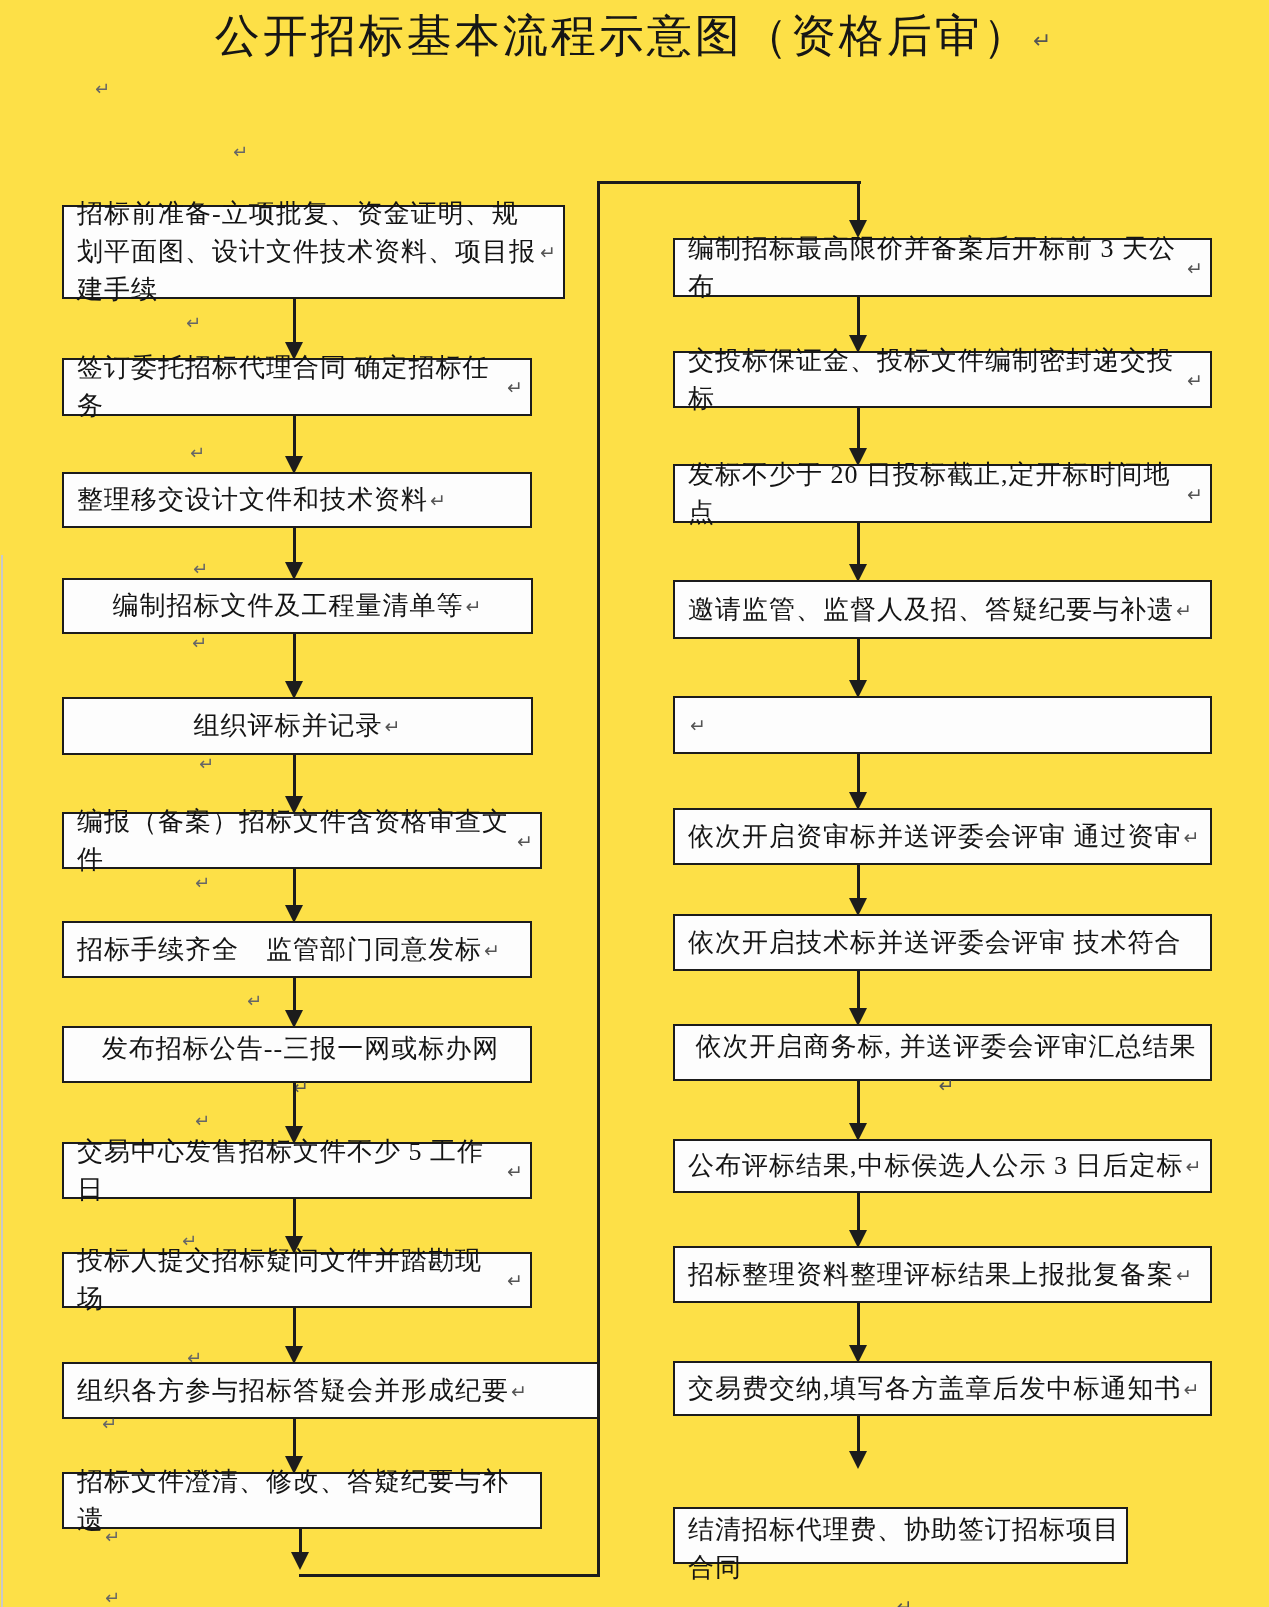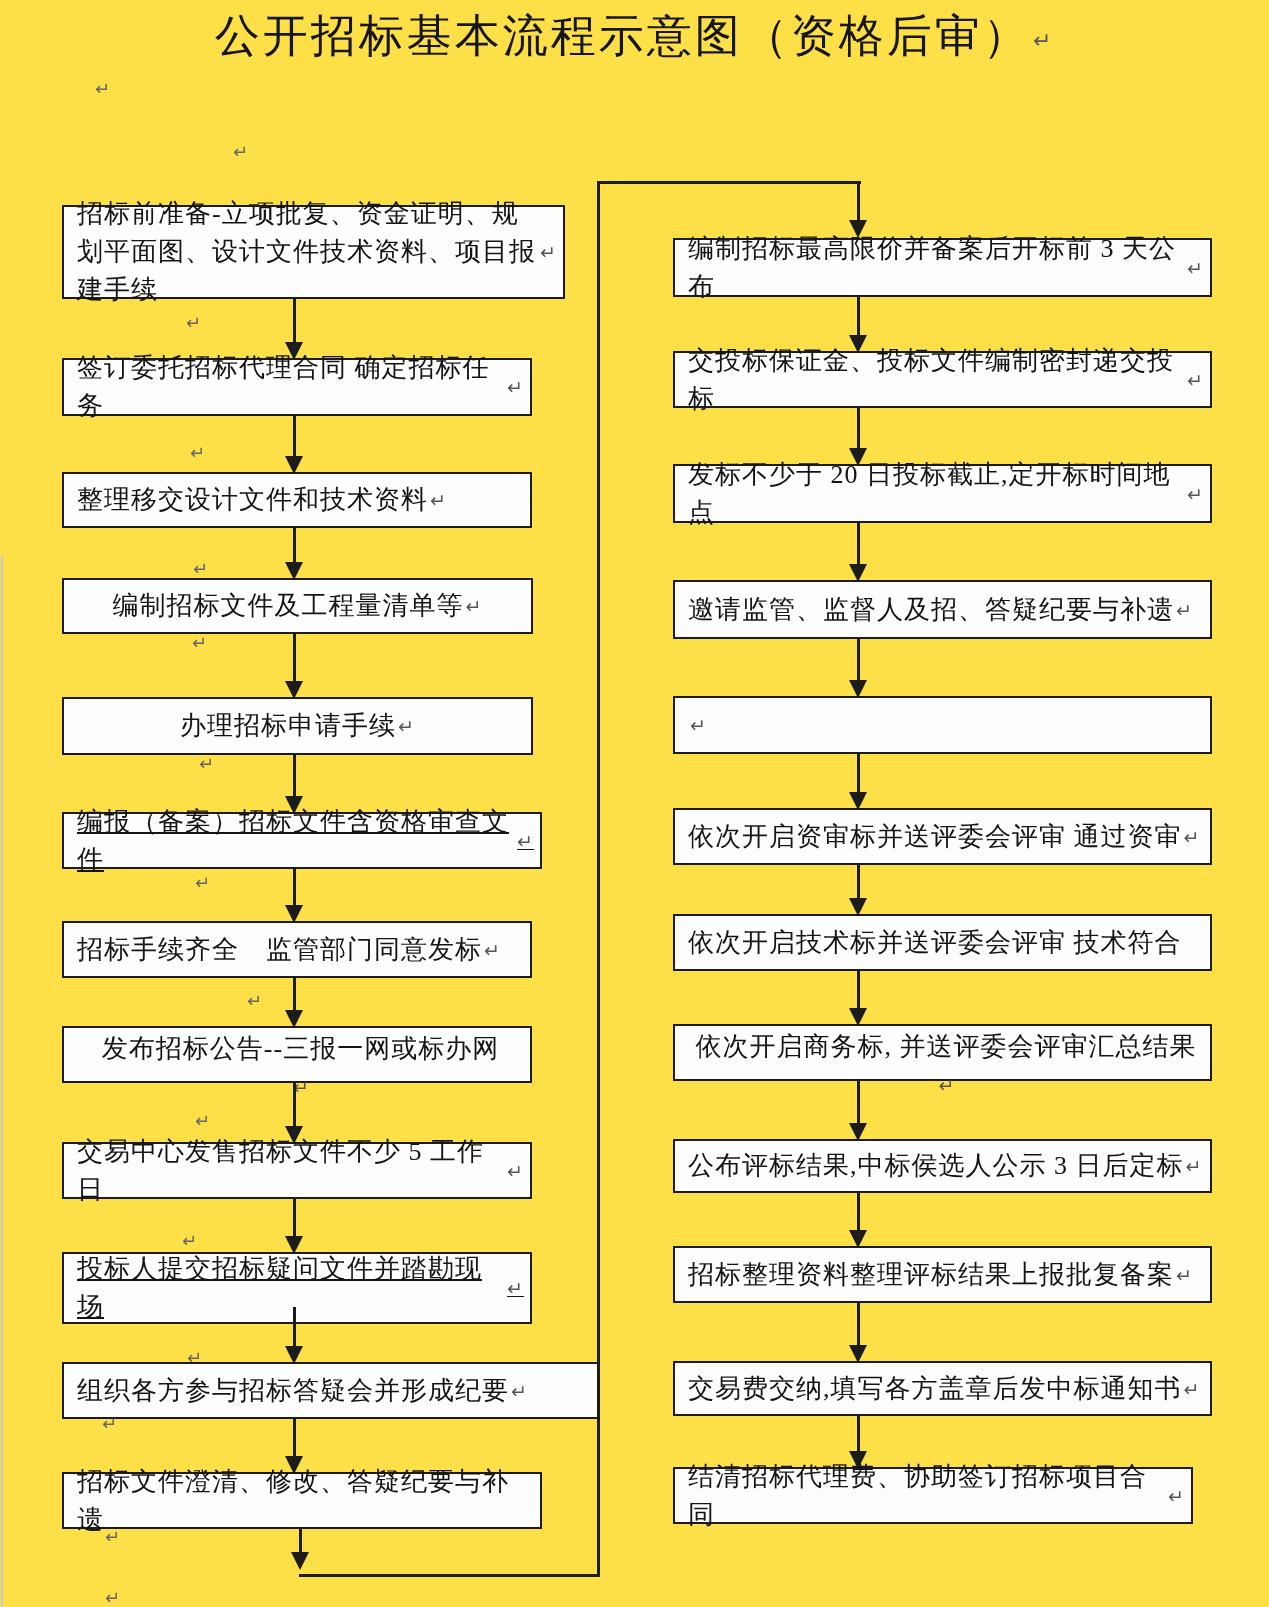--- a/index.html
+++ b/index.html
@@ -72,40 +72,40 @@
       </div>
       <div class="flow-node" style="left: 62px; top: 472px; width: 470px; height: 56px;">
         <span>整理移交设计文件和技术资料</span>
         <span class="pilcrow">↵</span>
       </div>
       <div class="flow-node center" style="left: 62px; top: 578px; width: 471px; height: 56px;">
         <span>编制招标文件及工程量清单等</span>
         <span class="pilcrow">↵</span>
       </div>
       <div class="flow-node center" style="left: 62px; top: 697px; width: 471px; height: 58px;">
-        <span>办理招标申请手续</span>
-        <span class="pilcrow">↵</span>
-      </div>
-      <div class="flow-node" style="left: 62px; top: 812px; width: 480px; height: 57px; text-decoration: underline;">
+        <span>组织评标并记录</span>
+        <span class="pilcrow">↵</span>
+      </div>
+      <div class="flow-node" style="left: 62px; top: 812px; width: 480px; height: 57px;">
         <span>编报（备案）招标文件含资格审查文件</span>
         <span class="pilcrow">↵</span>
       </div>
       <div class="flow-node" style="left: 62px; top: 921px; width: 470px; height: 57px;">
         <span>招标手续齐全　监管部门同意发标</span>
         <span class="pilcrow">↵</span>
       </div>
       <div class="flow-node" style="left: 62px; top: 1026px; width: 470px; height: 57px; flex-direction: column;">
         <span>发布招标公告--三报一网或标办网</span>
         <span class="pilcrow">↵</span>
       </div>
       <div class="flow-node" style="left: 62px; top: 1142px; width: 470px; height: 57px;">
         <span>交易中心发售招标文件不少 5 工作日</span>
         <span class="pilcrow">↵</span>
       </div>
-      <div class="flow-node" style="left: 62px; top: 1252px; width: 470px; height: 72px; text-decoration: underline;">
+      <div class="flow-node" style="left: 62px; top: 1252px; width: 470px; height: 56px;">
         <span>投标人提交招标疑问文件并踏勘现场</span>
         <span class="pilcrow">↵</span>
       </div>
       <div class="flow-node" style="left: 62px; top: 1362px; width: 538px; height: 57px;">
         <span>组织各方参与招标答疑会并形成纪要</span>
         <span class="pilcrow">↵</span>
       </div>
       <div class="flow-node" style="left: 62px; top: 1472px; width: 480px; height: 57px;">
         <span>招标文件澄清、修改、答疑纪要与补遗</span>
       </div>
@@ -144,21 +144,21 @@
         <span class="pilcrow">↵</span>
       </div>
       <div class="flow-node" style="left: 673px; top: 1246px; width: 539px; height: 57px;">
         <span>招标整理资料整理评标结果上报批复备案</span>
         <span class="pilcrow">↵</span>
       </div>
       <div class="flow-node" style="left: 673px; top: 1361px; width: 539px; height: 55px;">
         <span>交易费交纳,填写各方盖章后发中标通知书</span>
         <span class="pilcrow">↵</span>
       </div>
-      <div class="flow-node" style="left: 673px; top: 1467px; width: 520px; height: 57px;">
+      <div class="flow-node" style="left: 673px; top: 1507px; width: 455px; height: 57px; flex-direction: column;">
         <span>结清招标代理费、协助签订招标项目合同</span>
         <span class="pilcrow">↵</span>
       </div>
     </div>
   <div id="lines-layer">
       <div class="arrow-line" style="left: 293px; top: 298px; height: 47px;"></div>
       <div class="arrow-head" style="left: 285px; top: 342px;"></div>
       <div class="arrow-line" style="left: 293px; top: 415px; height: 44px;"></div>
       <div class="arrow-head" style="left: 285px; top: 456px;"></div>
       <div class="arrow-line" style="left: 293px; top: 527px; height: 38px;"></div>

